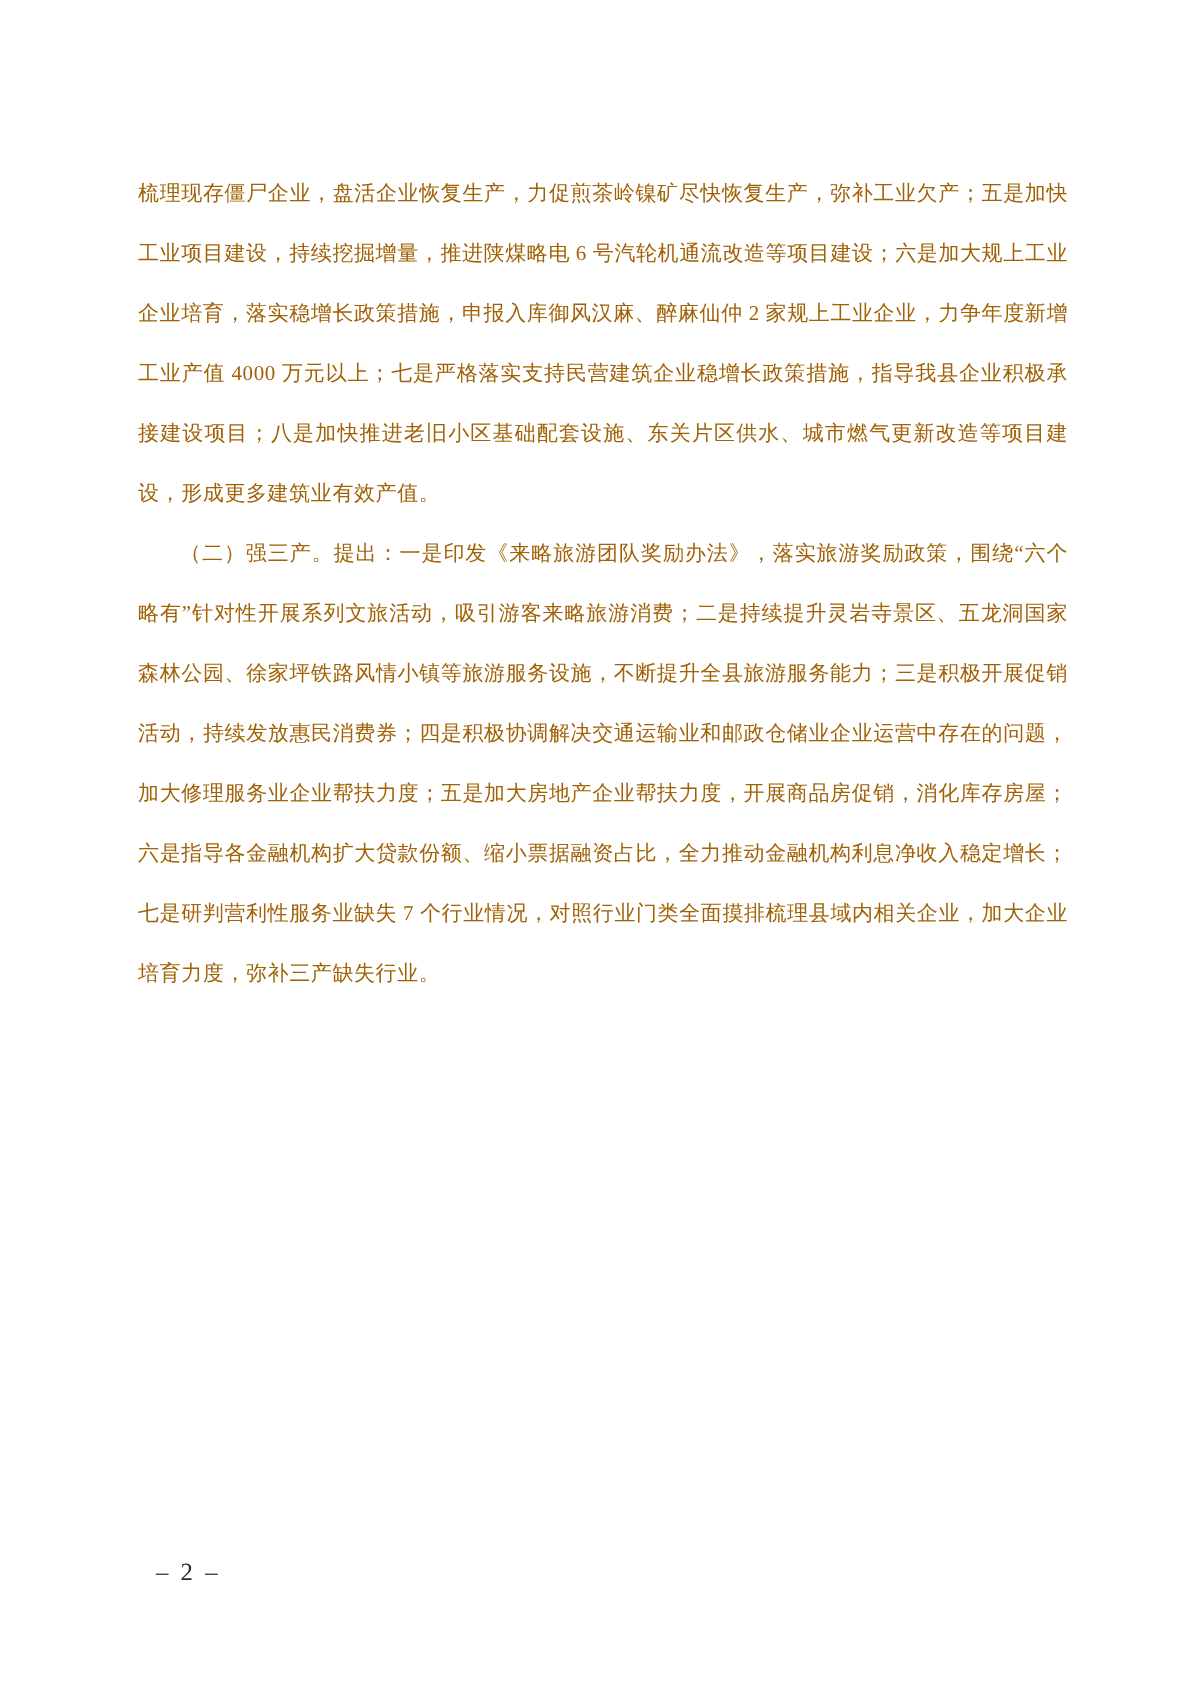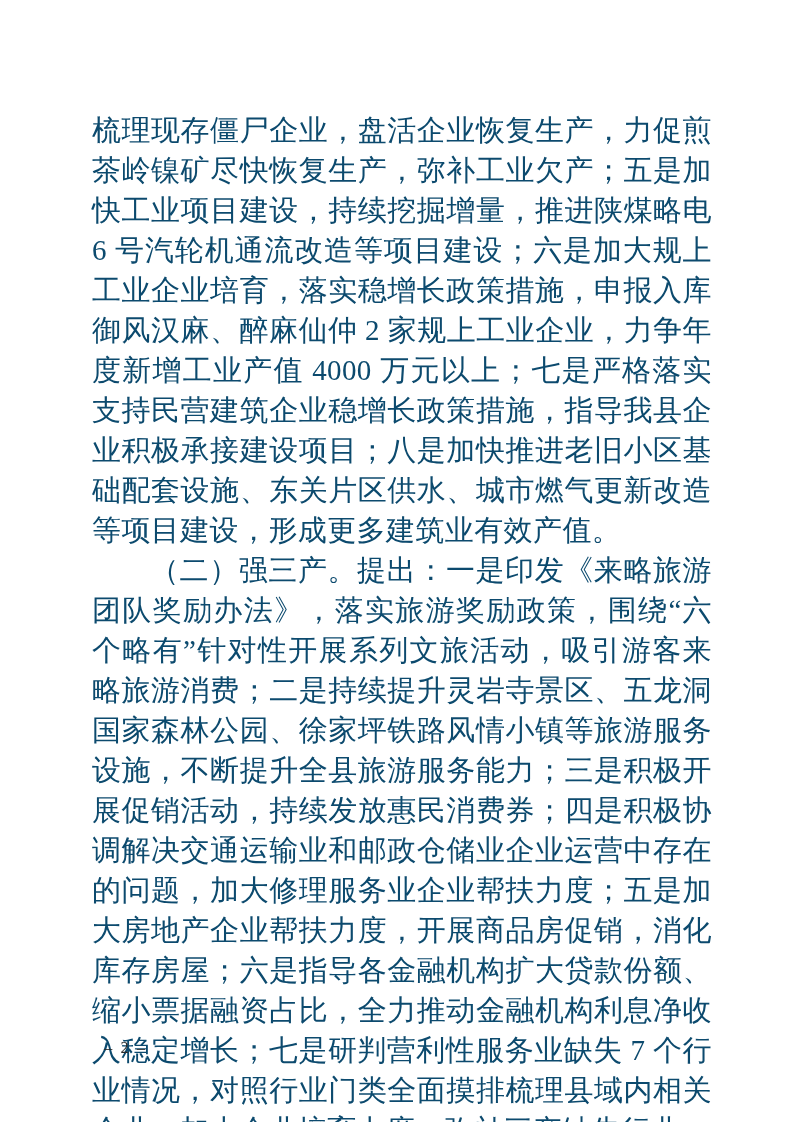--- a/index.html
+++ b/index.html
@@ -17,23 +17,23 @@
   }
   .content {
     position: absolute;
     left: 92px;
     top: 110px;
     width: 620px;
   }
   .para {
     margin: 0;
     padding: 0;
-    font-size: 29px;
+    font-size: 14px;
     line-height: 40px;
-    color: #0c4a6e;
+    color: #a16207;
     text-align: justify;
     text-align-last: left;
     text-justify: inter-character;
     letter-spacing: 0.4px;
     word-break: break-all;
   }
   .para.indent {
     text-indent: 2em;
   }
   .page-number {

